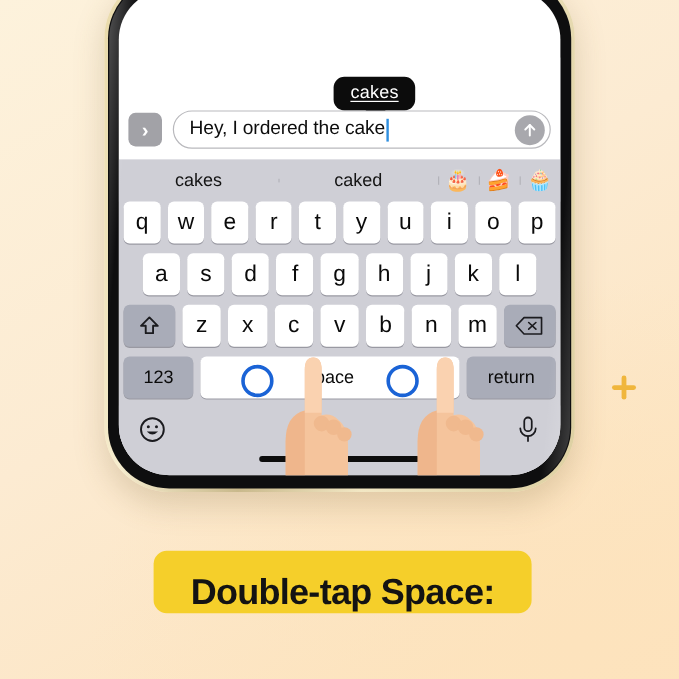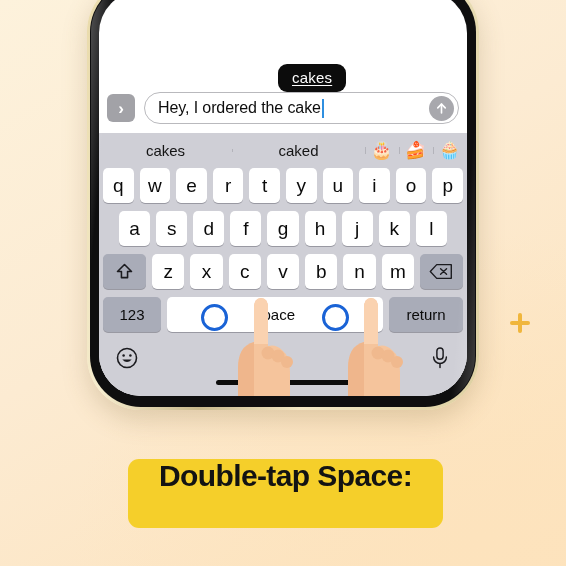--- a/index.html
+++ b/index.html
@@ -274,25 +274,25 @@
   }
   .hand.left  { left: 121px; }
   .hand.right { left: 231px; }
 
   
   #caption {
     position: absolute;
     left: 128px;
     top: 459px;
     width: 315px;
-    height: 69px;
+    height: 52px;
     background: #f5cf2a;
     border-radius: 11px;
     display: flex;
-    align-items: flex-start;
+    align-items: flex-end;
     justify-content: center;
   }
   #caption span {
     font-size: 30px;
     font-weight: bold;
     color: #131313;
     letter-spacing: -0.6px;
   }
 </style>
 </head>

